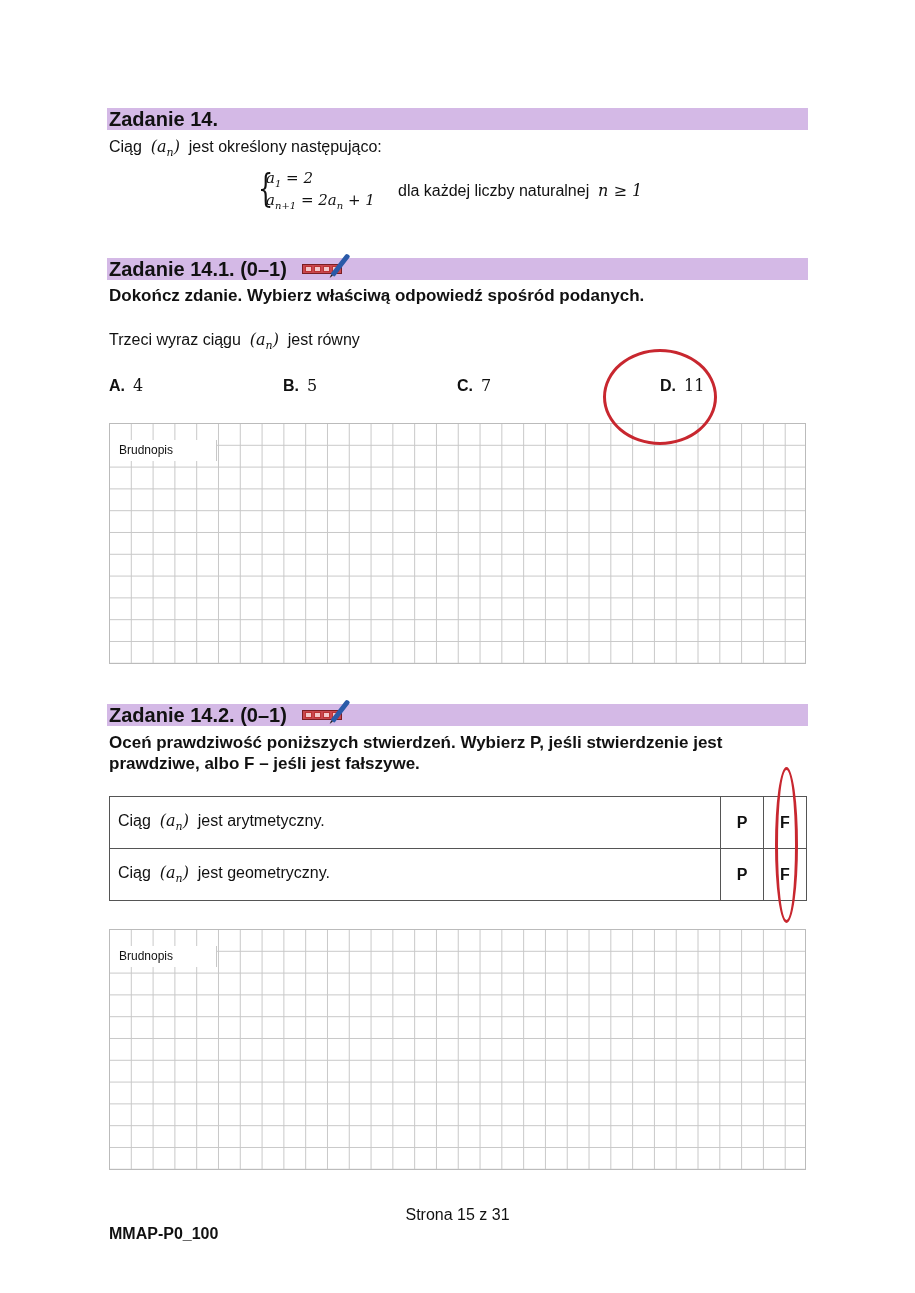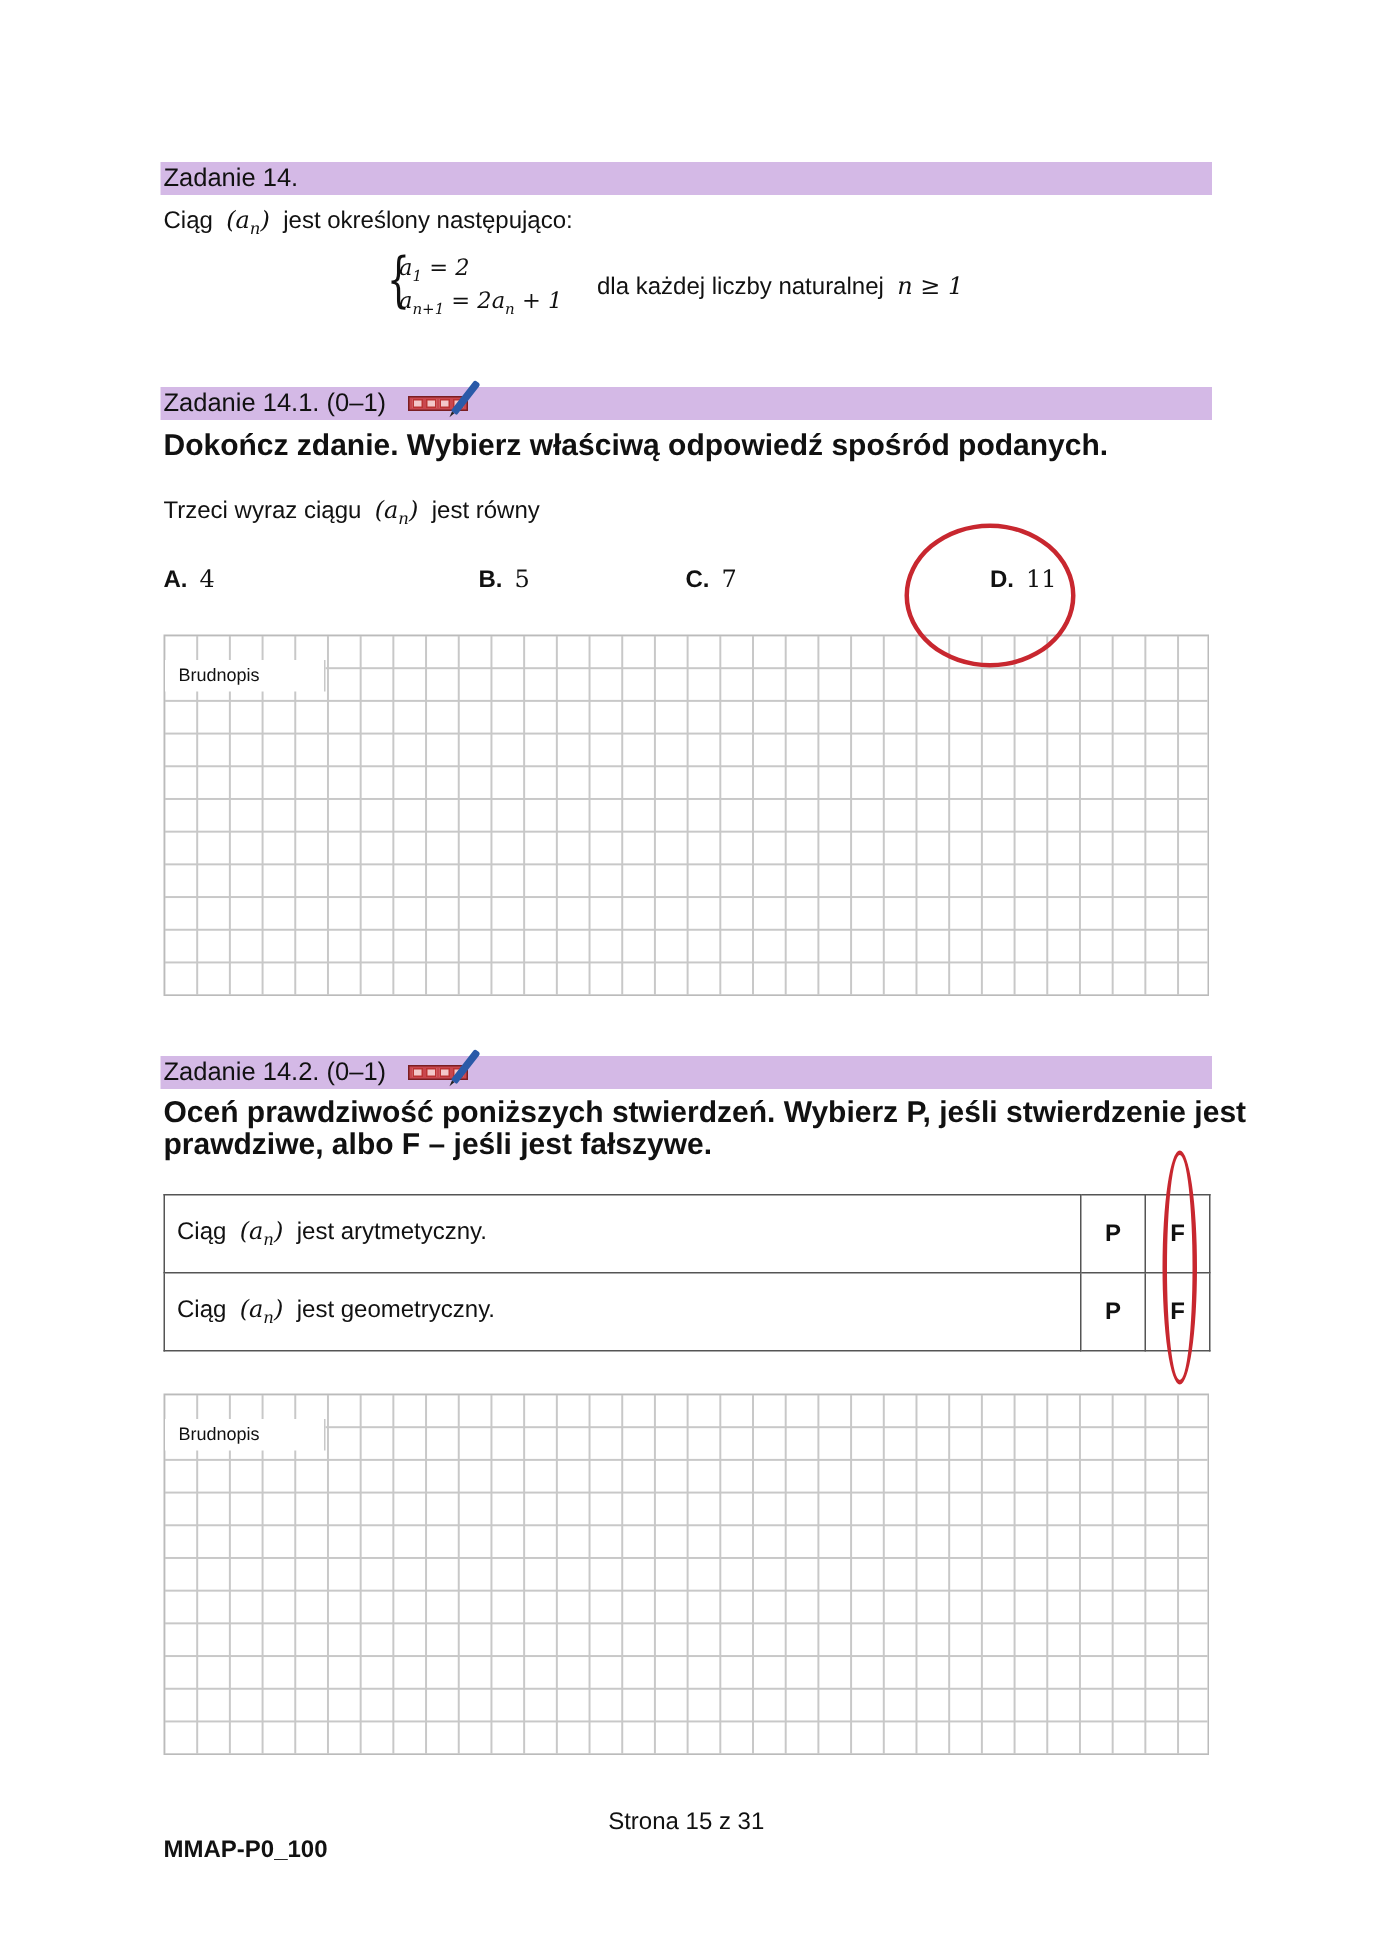--- a/index.html
+++ b/index.html
@@ -3,32 +3,32 @@
 <meta charset="utf-8">
 <style>
   html, body { margin:0; padding:0; }
   body {
     width:915px; height:1293px; background:#ffffff; position:relative; overflow:hidden;
     font-family:"Liberation Sans", sans-serif; color:#111;
   }
   .abs { position:absolute; }
   .bar {
     position:absolute; left:107px; width:701px; height:22px; background:#d4b9e6;
-    font-weight:normal; font-size:17px; line-height:22px; padding-left:2px; box-sizing:border-box;
+    font-weight:bold; font-size:20px; line-height:22px; padding-left:2px; box-sizing:border-box;
   }
   .bar .title { display:inline-block; vertical-align:top; }
   .score-icon { display:inline-block; vertical-align:top; margin-left:10px; position:relative; width:62px; height:22px; }
   .boxes { position:absolute; left:0; top:6px; width:40px; height:10px; background:#c9474e; border:1px solid #7a1e22; box-sizing:border-box; display:flex; gap:2px; padding:1px 2px; }
   .boxes span { flex:1; background:#f3c7c9; border:1px solid #b33; box-sizing:border-box; }
   .pen { position:absolute; left:36px; top:-6px; width:5px; height:26px; background:#2a5aa8; transform:rotate(38deg); border-radius:2px 2px 1px 1px; }
   .pen::after { content:""; position:absolute; left:1px; bottom:-4px; border-left:1.5px solid transparent; border-right:1.5px solid transparent; border-top:4px solid #222; }
   .math { font-family:"DejaVu Serif", serif; font-style:italic; }
   .mathn { font-family:"DejaVu Serif", serif; }
   .text16 { font-size:16px; }
-  .bold16 { font-size:20px; font-weight:bold; }
+  .bold16 { font-size:17px; font-weight:bold; }
   .grid {
     position:absolute; left:109px; width:697px; box-sizing:border-box;
     border:1px solid #bbb;
     background-image:
       linear-gradient(to right, #c8c8c8 1px, transparent 1px),
       linear-gradient(to bottom, #c8c8c8 1px, transparent 1px);
     background-size:21.8px 21.8px;
     background-position:-1px -1px;
   }
   .grid .label {
@@ -89,21 +89,21 @@
 
 <div class="abs text16" style="left:109px; top:330px;">
   <span>Trzeci wyraz ciągu</span>&nbsp;
   <span class="math"><span>(a</span><sub style="font-size:11px;">n</sub><span>)</span></span>&nbsp;
   <span>jest równy</span>
 </div>
 
 <div class="option" style="left:109px;">
   <b>A.</b><span class="val">4</span>
 </div>
-<div class="option" style="left:283px;margin-left:36px;">
+<div class="option" style="left:283px;">
   <b>B.</b><span class="val">5</span>
 </div>
 <div class="option" style="left:457px;">
   <b>C.</b><span class="val">7</span>
 </div>
 <div class="option" style="left:660px;">
   <b>D.</b><span class="val">11</span>
 </div>
 
 <div class="grid" style="top:423px; height:241px;">

